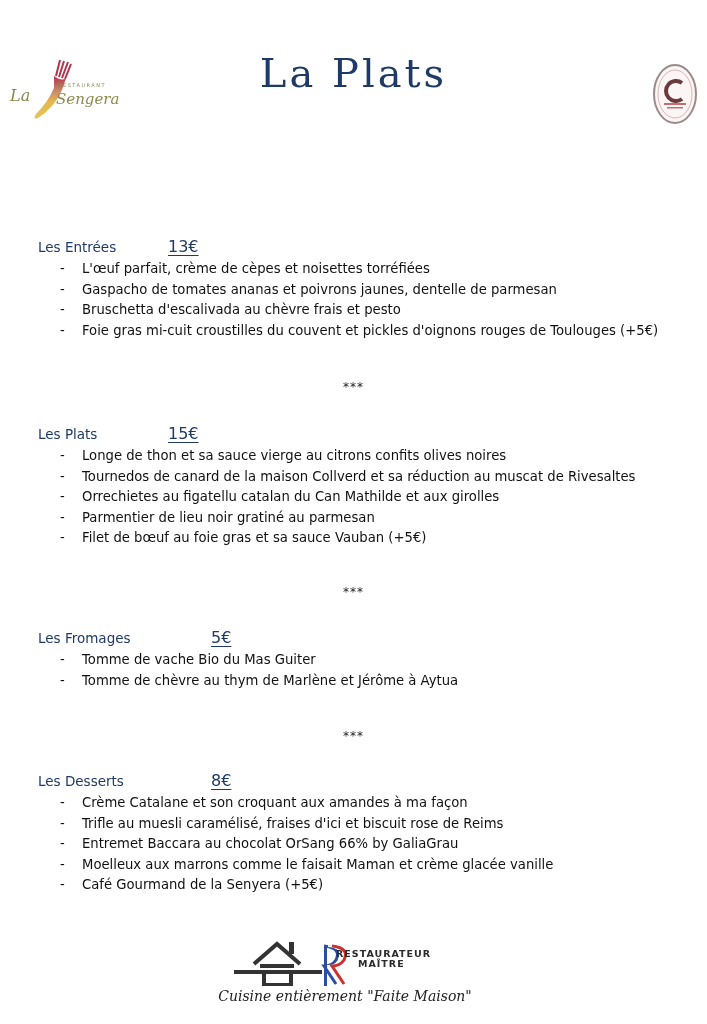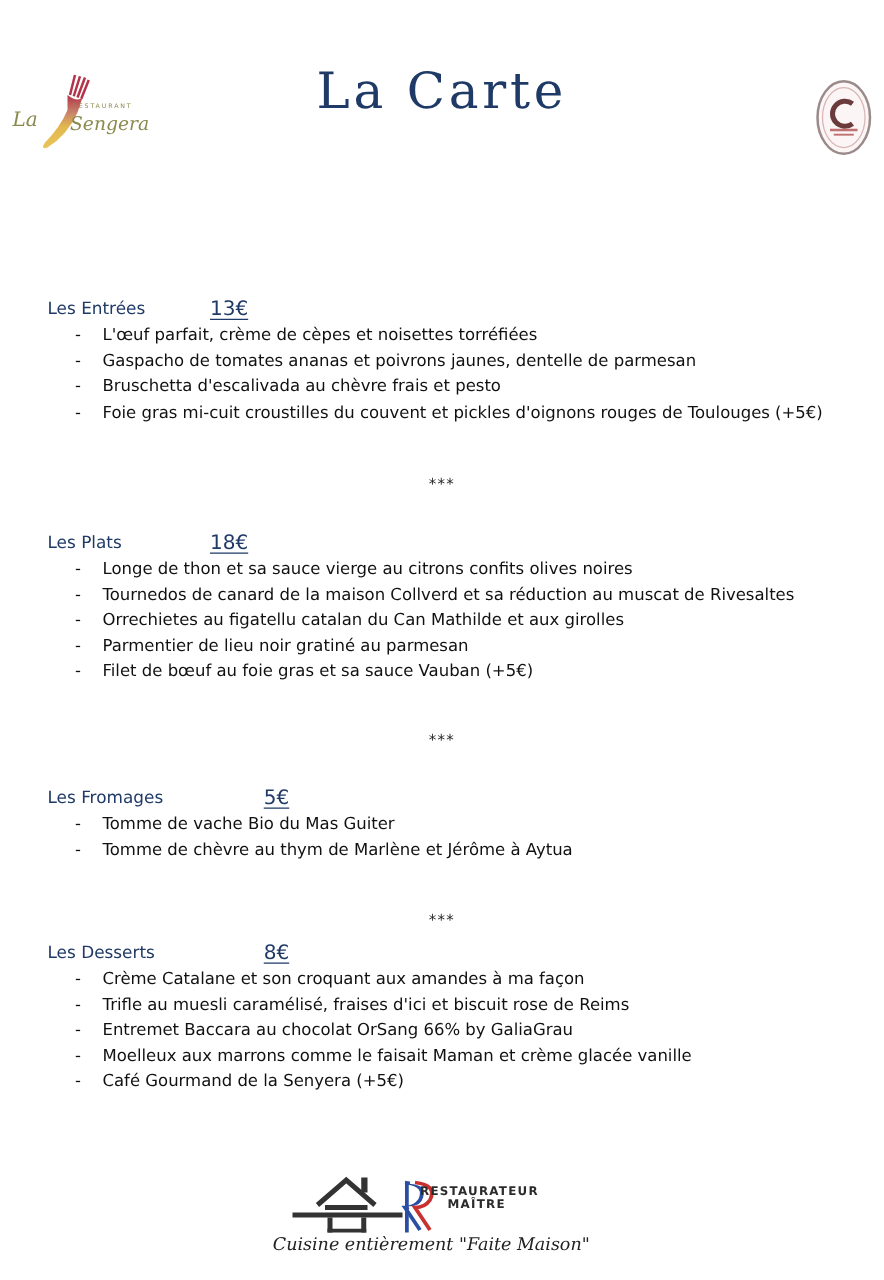--- a/index.html
+++ b/index.html
@@ -41,21 +41,21 @@
       </linearGradient>
     </defs>
     <path d="M52 2 L48 18 M56 3 L51 19 M60 4 L54 20 M63 6 L57 21" stroke="#b3344a" stroke-width="2"></path>
     <path d="M46 18 Q54 24 58 20 L54 32 Q46 50 30 60 Q24 62 28 56 Q40 44 46 30 Z" fill="url(#fg)"></path>
   </svg>
   <span style="position:absolute;left:2px;top:28px;font-family:'DejaVu Serif',serif;font-size:16px;color:#8a8a4e;font-style:italic;">La</span>
   <span style="position:absolute;left:48px;top:32px;font-family:'DejaVu Serif',serif;font-size:15px;color:#8a8a4e;font-style:italic;">Sengera</span>
   <span style="position:absolute;left:50px;top:24px;font-size:5px;color:#8a8a4e;letter-spacing:1.5px;">RESTAURANT</span>
 </div>
 
-<div class="title">La Carte</div>
+<div class="title">La Plats</div>
 
 <div class="logo-right">
   <svg width="46" height="62" viewBox="0 0 46 62">
     <ellipse cx="23" cy="31" rx="21" ry="29" fill="#fbf5f5" stroke="#9a8a8a" stroke-width="2"></ellipse>
     <ellipse cx="23" cy="31" rx="17" ry="24" fill="none" stroke="#d9b5b5" stroke-width="1"></ellipse>
     <path d="M30 20 A10 10 0 1 0 30 36" fill="none" stroke="#6b3a3a" stroke-width="4"></path>
     <rect x="12" y="40" width="22" height="2" fill="#c07070"></rect>
     <rect x="15" y="44" width="16" height="1.5" fill="#c07070"></rect>
   </svg>
 </div>
@@ -71,21 +71,21 @@
     <li>Bruschetta d'escalivada au chèvre frais et pesto</li>
     <li>Foie gras mi-cuit croustilles du couvent et pickles d'oignons rouges de Toulouges (+5€)</li>
   </ul>
 </div>
 
 <div class="stars" style="top:380px;">***</div>
 
 <div class="section" style="top:424px;">
   <div class="sec-head">
     <span class="sec-name">Les Plats</span>
-    <span class="sec-price" style="left:130px;">18€</span>
+    <span class="sec-price" style="left:130px;">15€</span>
   </div>
   <ul class="items">
     <li>Longe de thon et sa sauce vierge au citrons confits olives noires</li>
     <li>Tournedos de canard de la maison Collverd et sa réduction au muscat de Rivesaltes</li>
     <li>Orrechietes au figatellu catalan du Can Mathilde et aux girolles</li>
     <li>Parmentier de lieu noir gratiné au parmesan</li>
     <li>Filet de bœuf au foie gras et sa sauce Vauban (+5€)</li>
   </ul>
 </div>
 
@@ -97,21 +97,21 @@
     <span class="sec-price" style="left:173px;">5€</span>
   </div>
   <ul class="items">
     <li>Tomme de vache Bio du Mas Guiter</li>
     <li>Tomme de chèvre au thym de Marlène et Jérôme à Aytua</li>
   </ul>
 </div>
 
 <div class="stars" style="top:729px;">***</div>
 
-<div class="section" style="top:752px;">
+<div class="section" style="top:771px;">
   <div class="sec-head">
     <span class="sec-name">Les Desserts</span>
     <span class="sec-price" style="left:173px;">8€</span>
   </div>
   <ul class="items">
     <li>Crème Catalane et son croquant aux amandes à ma façon</li>
     <li>Trifle au muesli caramélisé, fraises d'ici et biscuit rose de Reims</li>
     <li>Entremet Baccara au chocolat OrSang 66% by GaliaGrau</li>
     <li>Moelleux aux marrons comme le faisait Maman et crème glacée vanille</li>
     <li>Café Gourmand de la Senyera (+5€)</li>

